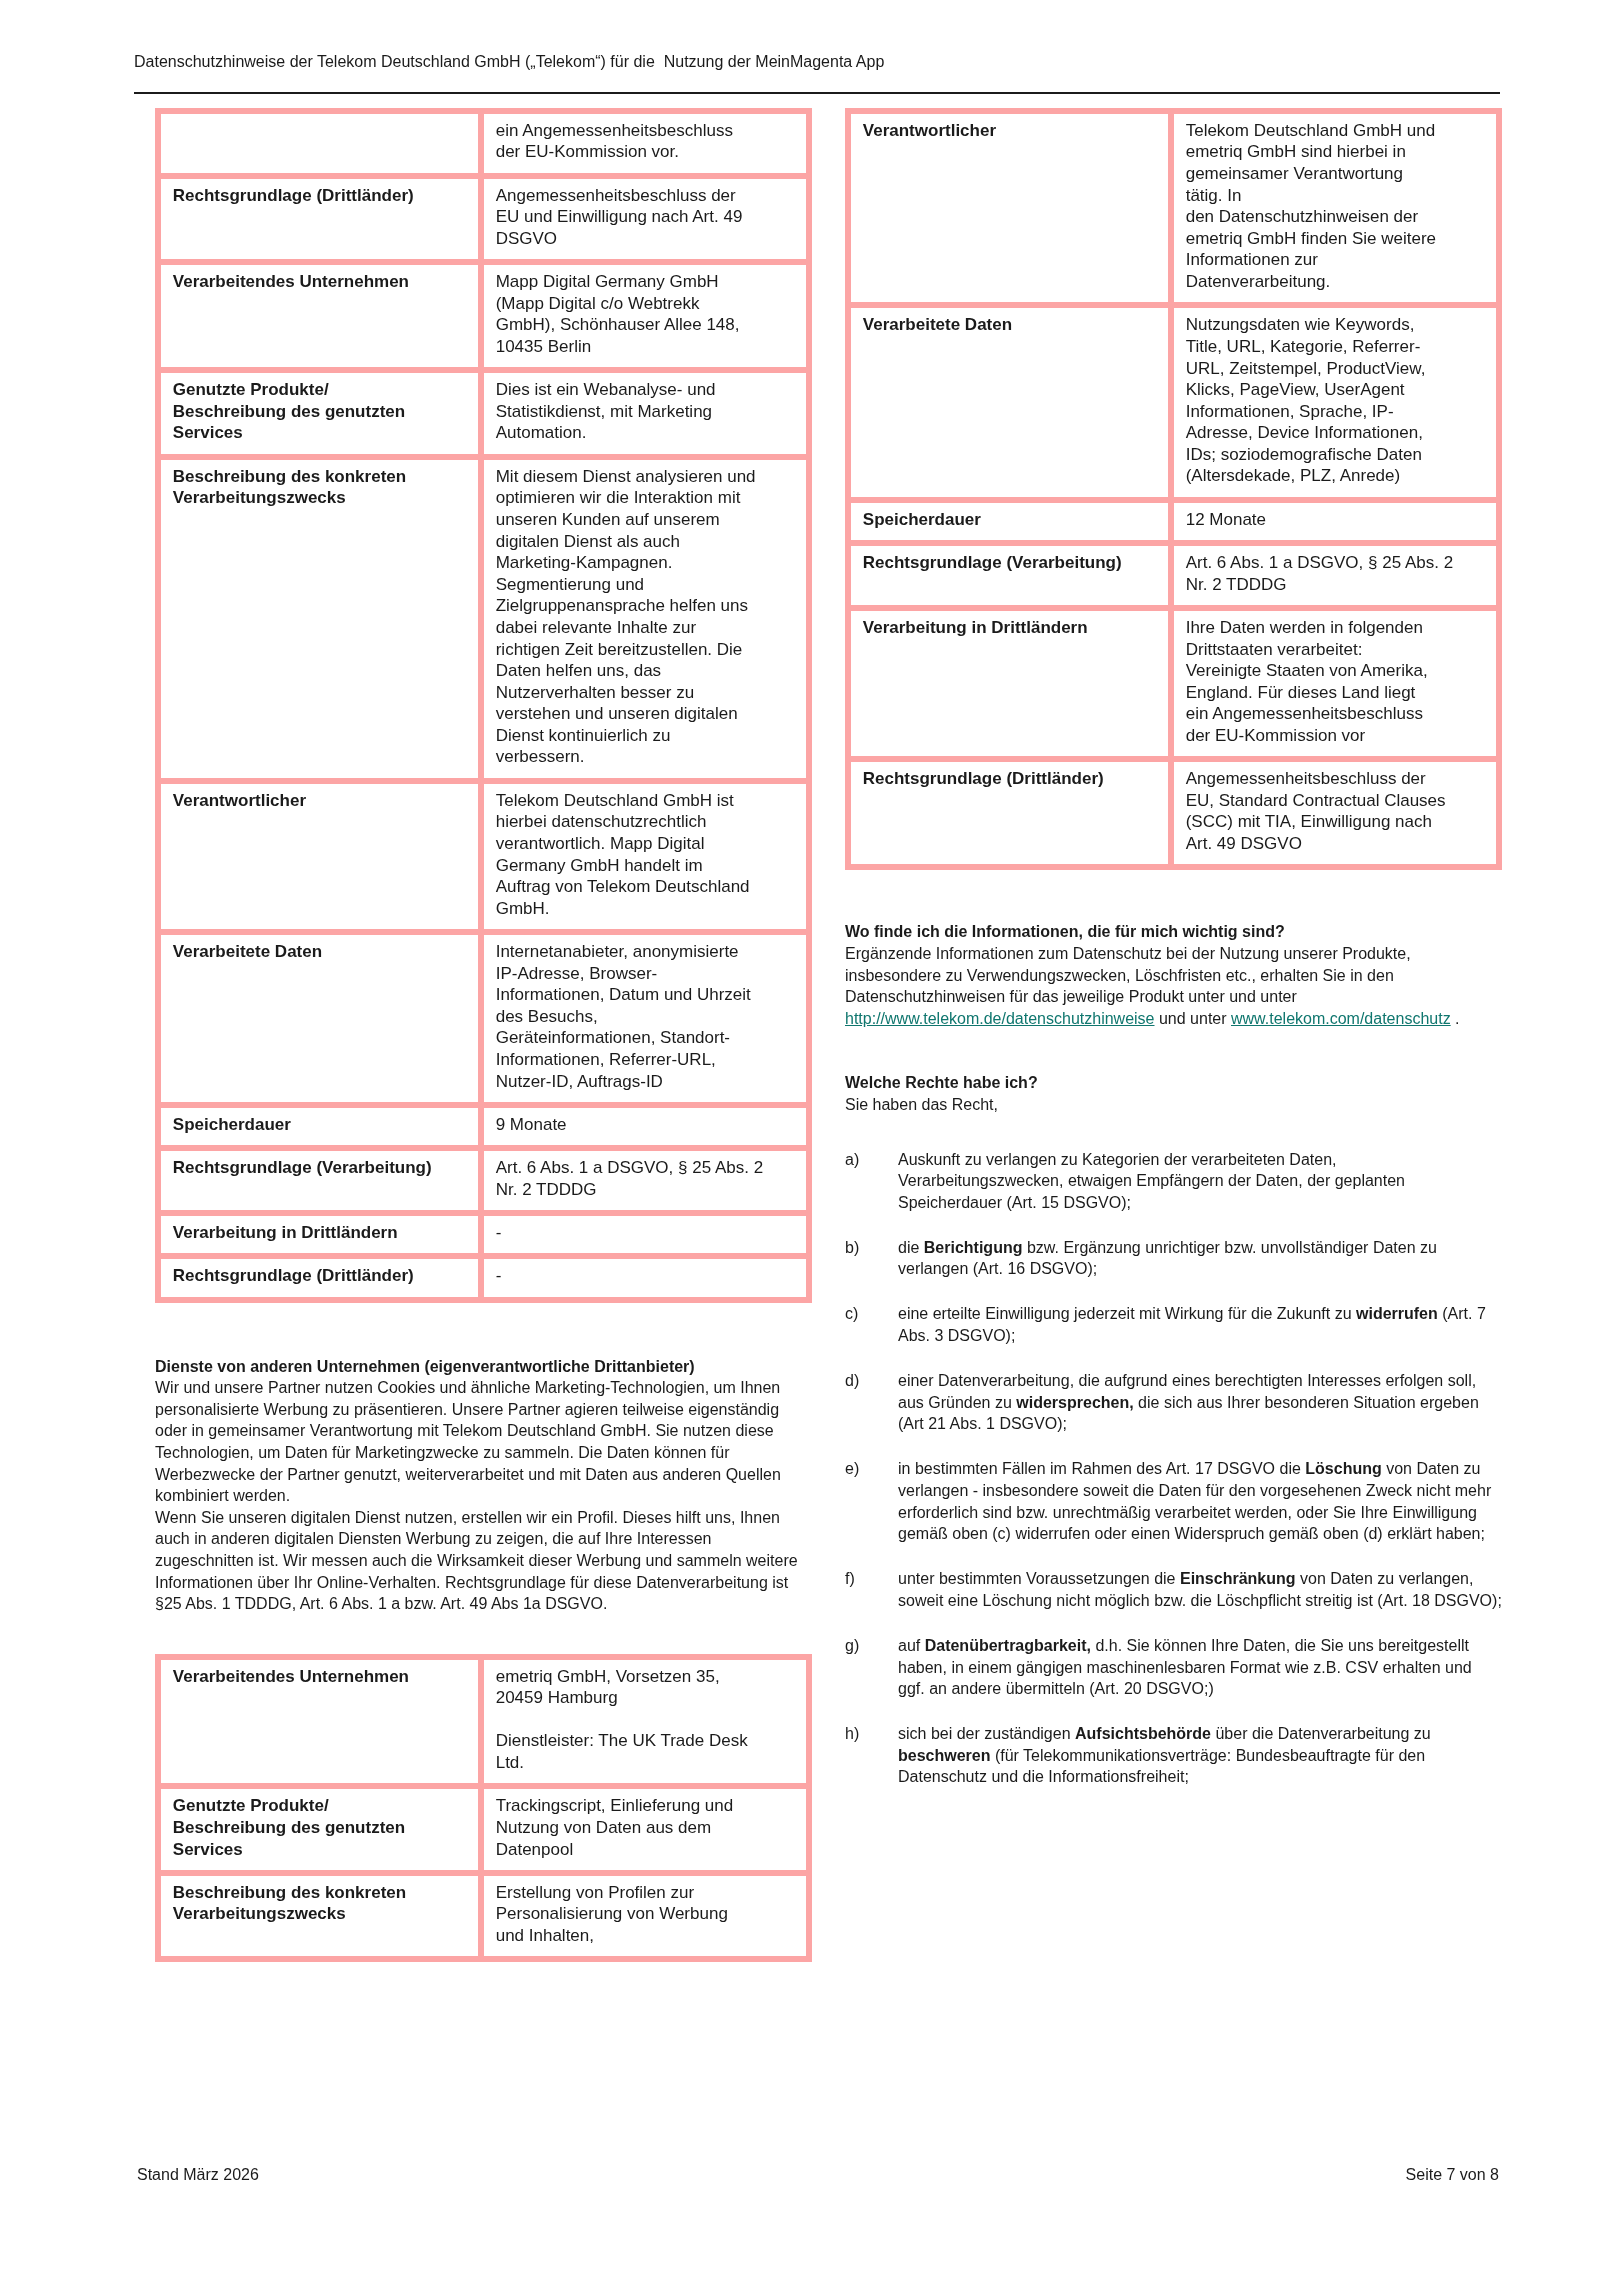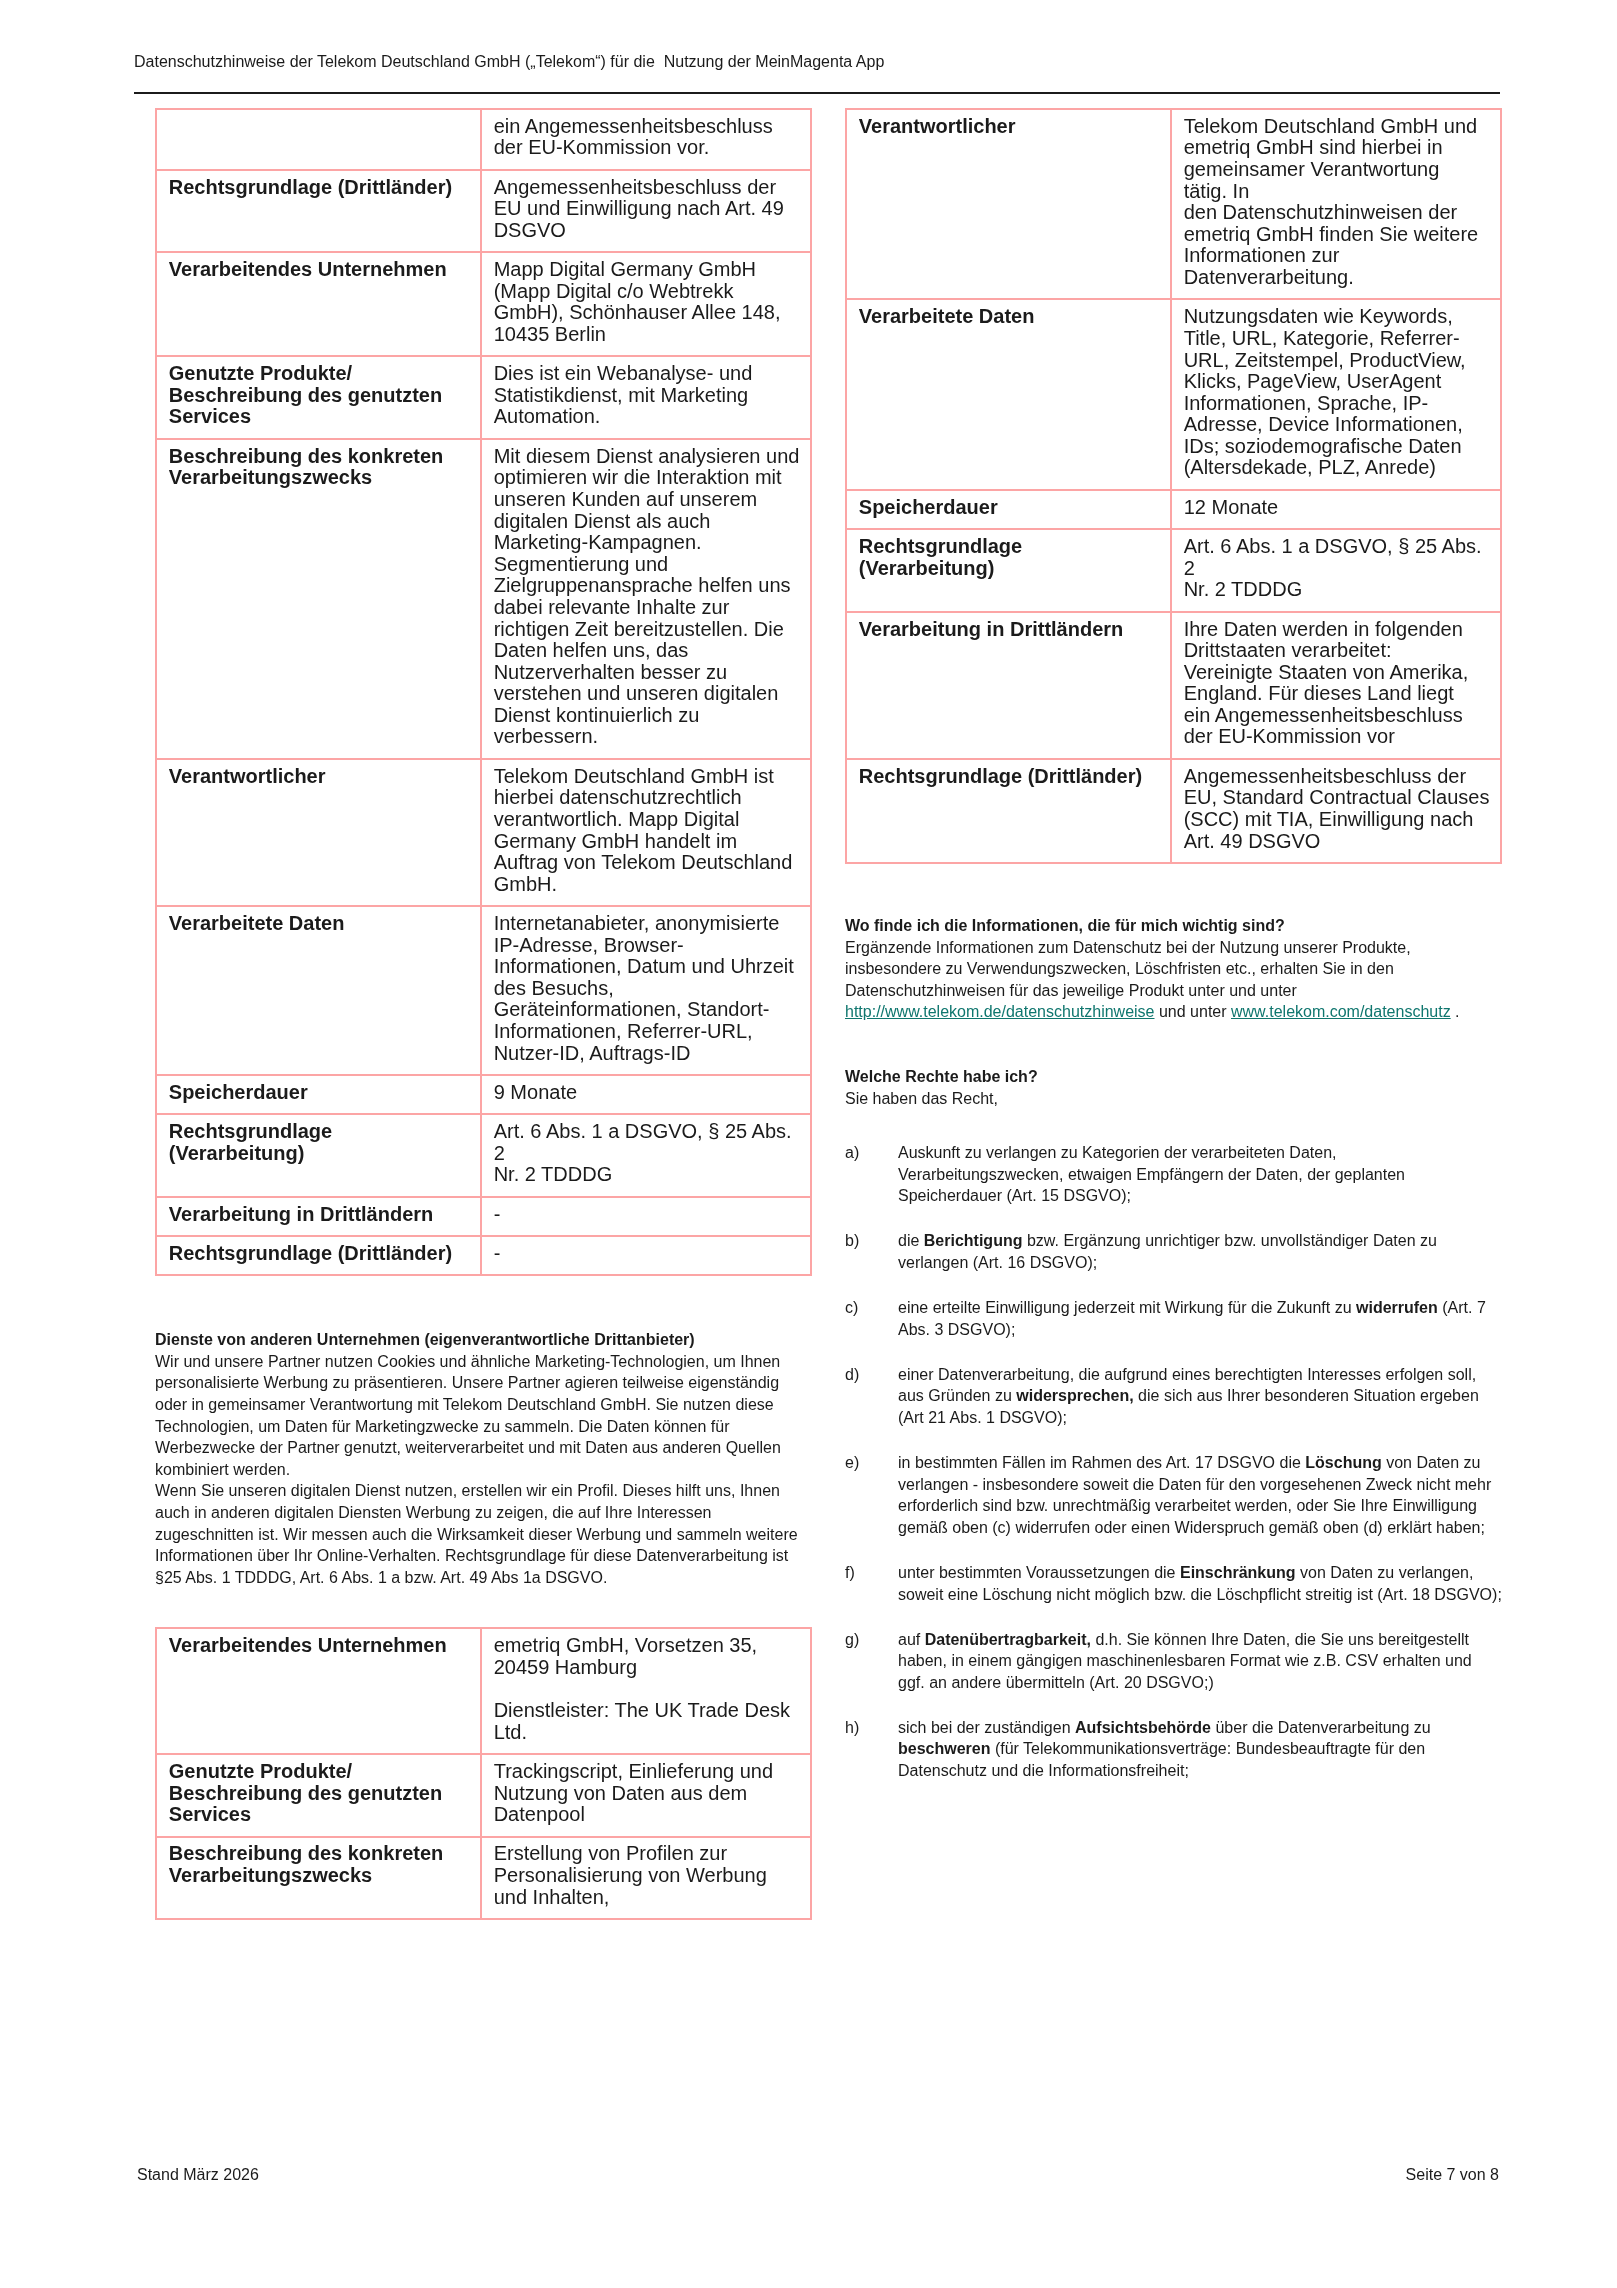--- a/index.html
+++ b/index.html
@@ -31,25 +31,25 @@
   .col { position: absolute; top: 108px; width: 657px; }
   .col-left  { left: 155px; }
   .col-right { left: 845px; }
 
   table.doc-table {
     width: 100%;
     border-collapse: collapse;
     table-layout: fixed;
   }
   table.doc-table td {
-    border: 2px solid #fca5a5;
+    border: 6px solid #fca5a5;
     vertical-align: top;
     padding: 5.9px 9.8px 9.8px 11.8px;
     white-space: pre-line;
-    font-size: 20px;
+    font-size: 17px;
     line-height: 21.6px;
   }
   td.cell-label { font-weight: 700; }
 
   .section-heading {
     font-weight: 700;
     margin: 0;
   }
   .body-p { margin: 0; }
 

